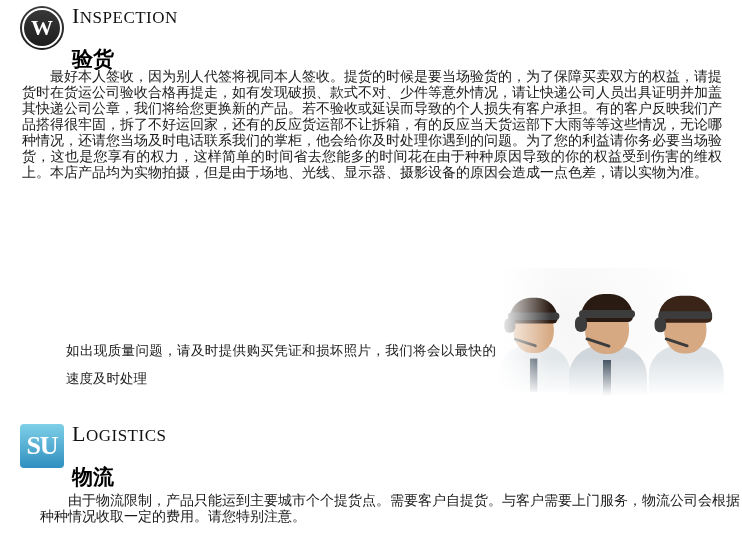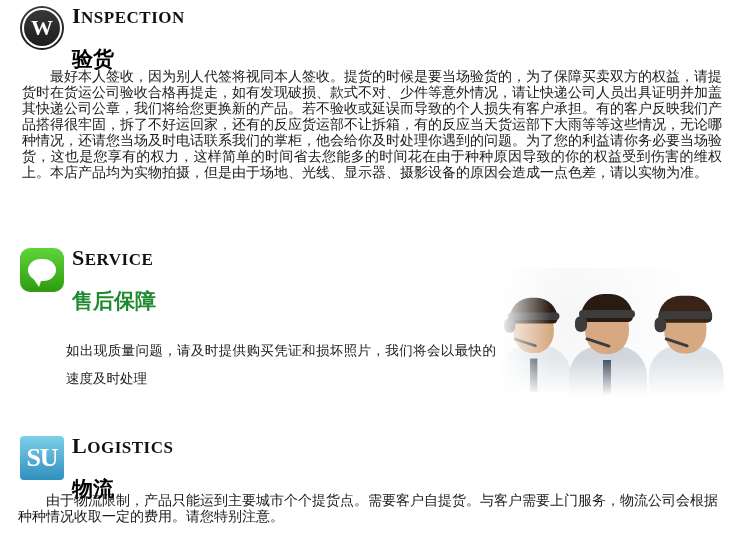--- a/index.html
+++ b/index.html
@@ -42,21 +42,21 @@
     flex-direction: column;
     justify-content: flex-start;
     padding-top: 0px;
   }
   .head-en {
     font-size: 17px;
     letter-spacing: 0.5px;
     line-height: 19px;
     color: #111;
     font-family: "Liberation Serif", serif;
-    font-weight: bold;
+    font-weight: normal;
   }
   .head-en .cap {
     font-size: 22px;
   }
   .head-cn {
     font-size: 21px;
     line-height: 24px;
     margin-top: 20px;
     font-family: "DejaVu Sans", sans-serif;
     font-weight: bold;
@@ -133,22 +133,22 @@
     position: absolute; left: 66px; top: 336px; width: 430px;
     font-size: 13.5px; line-height: 28px;
   }
 
   #service-photo {
     position: absolute; right: 0px; top: 268px;
     width: 245px; height: 128px;
     overflow: hidden;
   }
 
-  #logistics-head { position: absolute; left: 20px; top: 436px; }
-  #logistics-body { position: absolute; left: 18px; top: 492px; width: 700px; }
+  #logistics-head { position: absolute; left: 20px; top: 424px; }
+  #logistics-body { position: absolute; left: 40px; top: 492px; width: 700px; }
 
   
   .photo-bg {
     position: absolute; inset: 0;
     background: radial-gradient(circle at 30% 40%, #f6f6f6 0%, #ffffff 70%);
   }
   .agent { position: absolute; bottom: 0; }
   .agent .head {
     position: absolute; bottom: 42px; left: 10px;
     width: 44px; height: 52px; border-radius: 50% 50% 45% 45%;
@@ -204,29 +204,20 @@
     <div class="head-icon icon-wp">
       <div class="ring">W</div>
     </div>
     <div class="head-text">
       <div class="head-en"><span class="cap">I</span><span>NSPECTION</span></div>
       <div class="head-cn">验货</div>
     </div>
   </div>
   <div class="para indent" id="inspection-body">最好本人签收，因为别人代签将视同本人签收。提货的时候是要当场验货的，为了保障买卖双方的权益，请提货时在货运公司验收合格再提走，如有发现破损、款式不对、少件等意外情况，请让快递公司人员出具证明并加盖其快递公司公章，我们将给您更换新的产品。若不验收或延误而导致的个人损失有客户承担。有的客户反映我们产品搭得很牢固，拆了不好运回家，还有的反应货运部不让拆箱，有的反应当天货运部下大雨等等这些情况，无论哪种情况，还请您当场及时电话联系我们的掌柜，他会给你及时处理你遇到的问题。为了您的利益请你务必要当场验货，这也是您享有的权力，这样简单的时间省去您能多的时间花在由于种种原因导致的你的权益受到伤害的维权上。本店产品均为实物拍摄，但是由于场地、光线、显示器、摄影设备的原因会造成一点色差，请以实物为准。</div>
 
-  <div class="section-head" id="service-head">
-    <div class="head-icon icon-chat">
-      <div class="bubble"></div>
-    </div>
-    <div class="head-text">
-      <div class="head-en"><span class="cap">S</span><span>ERVICE</span></div>
-      <div class="head-cn green">售后保障</div>
-    </div>
-  </div>
 
   <div class="para" id="service-body">如出现质量问题，请及时提供购买凭证和损坏照片，我们将会以最快的速度及时处理</div>
 
   <div id="service-photo">
     <div class="photo-bg"></div>
     <div class="agent" id="agent1">
       <div class="body"></div>
       <div class="tie"></div>
       <div class="head"></div>
       <div class="hair"></div>

